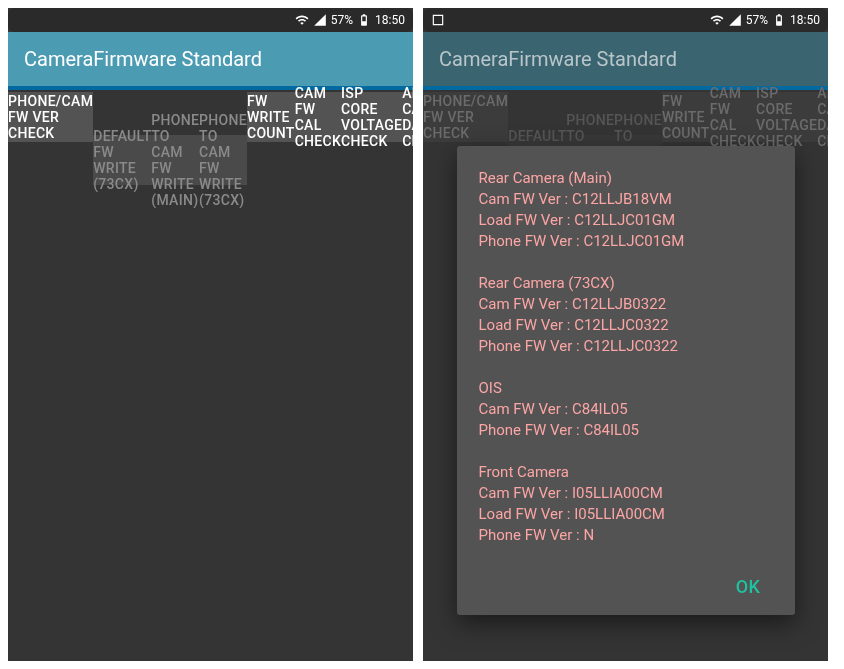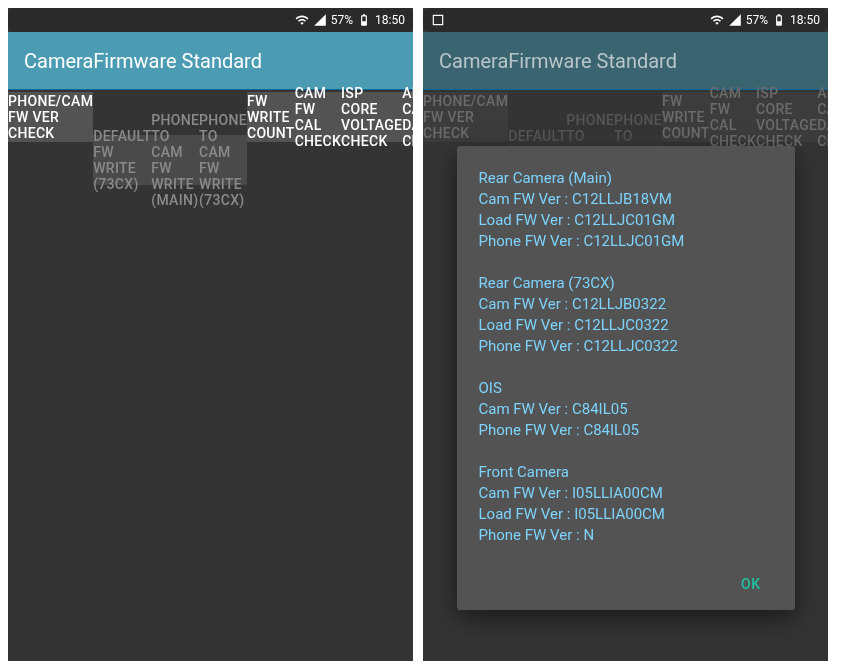--- a/index.html
+++ b/index.html
@@ -53,21 +53,21 @@
     }
     .app-bar {
       height: 58px;
       background: #4b9cb3;
       display: flex;
       align-items: center;
       padding: 0 16px;
       color: #fff;
       font-size: 20px;
       font-weight: 400;
-      border-bottom: 1px solid #0369a1;
+      border-bottom: 4px solid #0369a1;
     }
     .app-bar.dimmed {
       background: #3a6470;
       color: #b8c5c9;
     }
     .menu-list {
       display: flex;
       flex-direction: row;
       padding-top: 2px;
     }
@@ -109,33 +109,33 @@
       padding-top: 138px;
     }
     .dialog {
       width: 338px;
       background: #535353;
       border-radius: 3px;
       padding: 22px 22px 8px 22px;
       box-shadow: 0 8px 24px rgba(0,0,0,0.5);
     }
     .dialog-content {
-      color: #7dd3fc;
+      color: #fca5a5;
       font-size: 15px;
       line-height: 21px;
       white-space: pre-line;
     }
     .dialog-actions {
       display: flex;
       justify-content: flex-end;
       margin-top: 20px;
     }
     .dialog-button {
       color: #1fc2a0;
-      font-size: 14px;
+      font-size: 18px;
       font-weight: 500;
       padding: 10px 12px;
       cursor: pointer;
       letter-spacing: 0.5px;
     }
   </style>
 </head>
 <body>
 
 <div class="phone">

